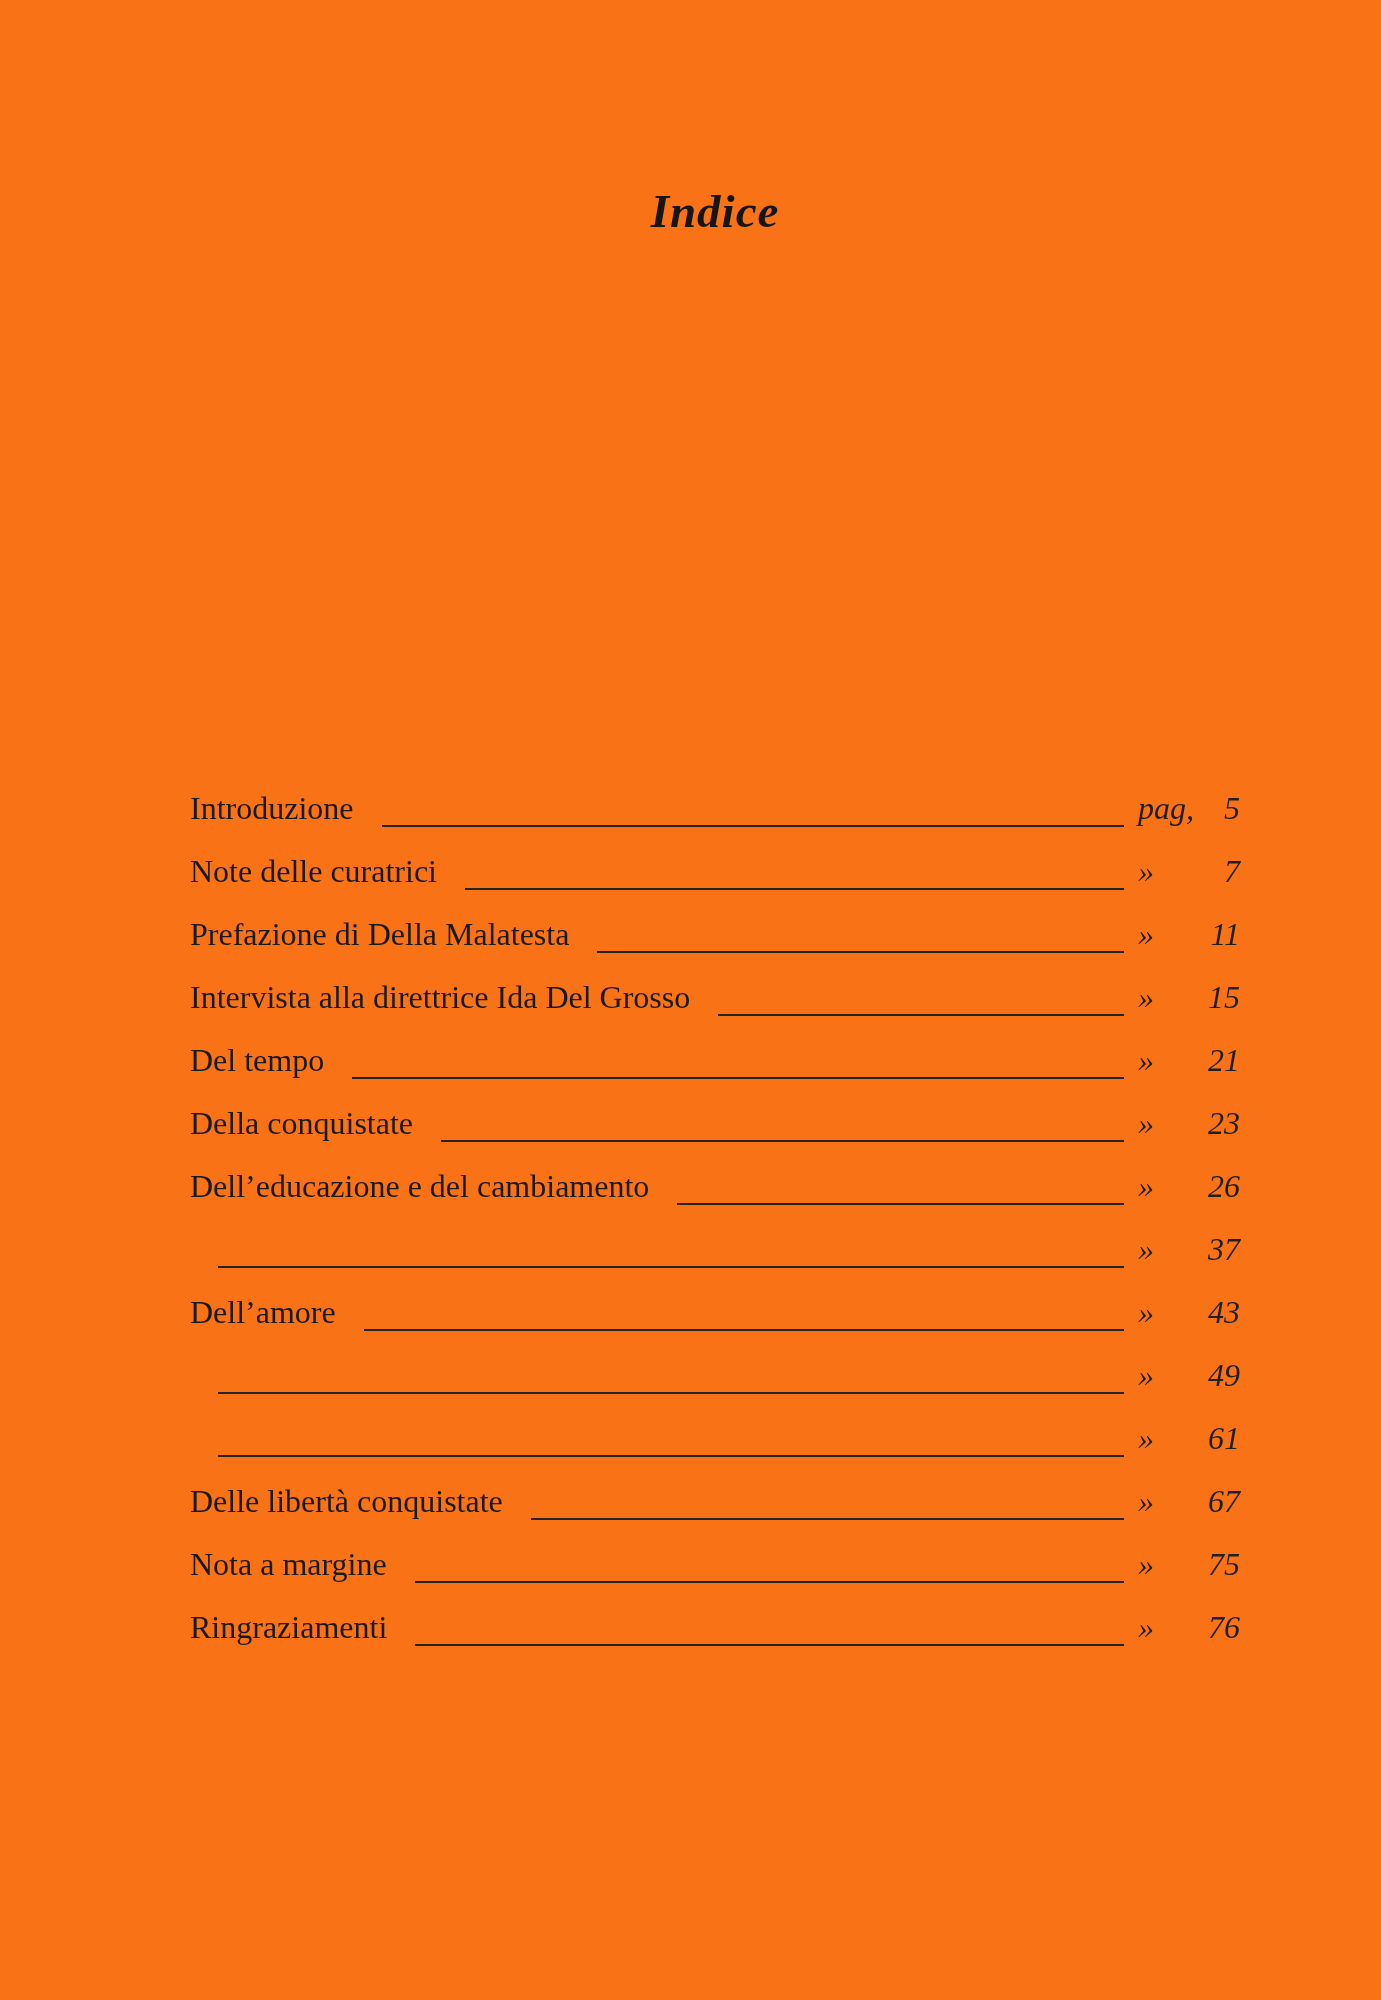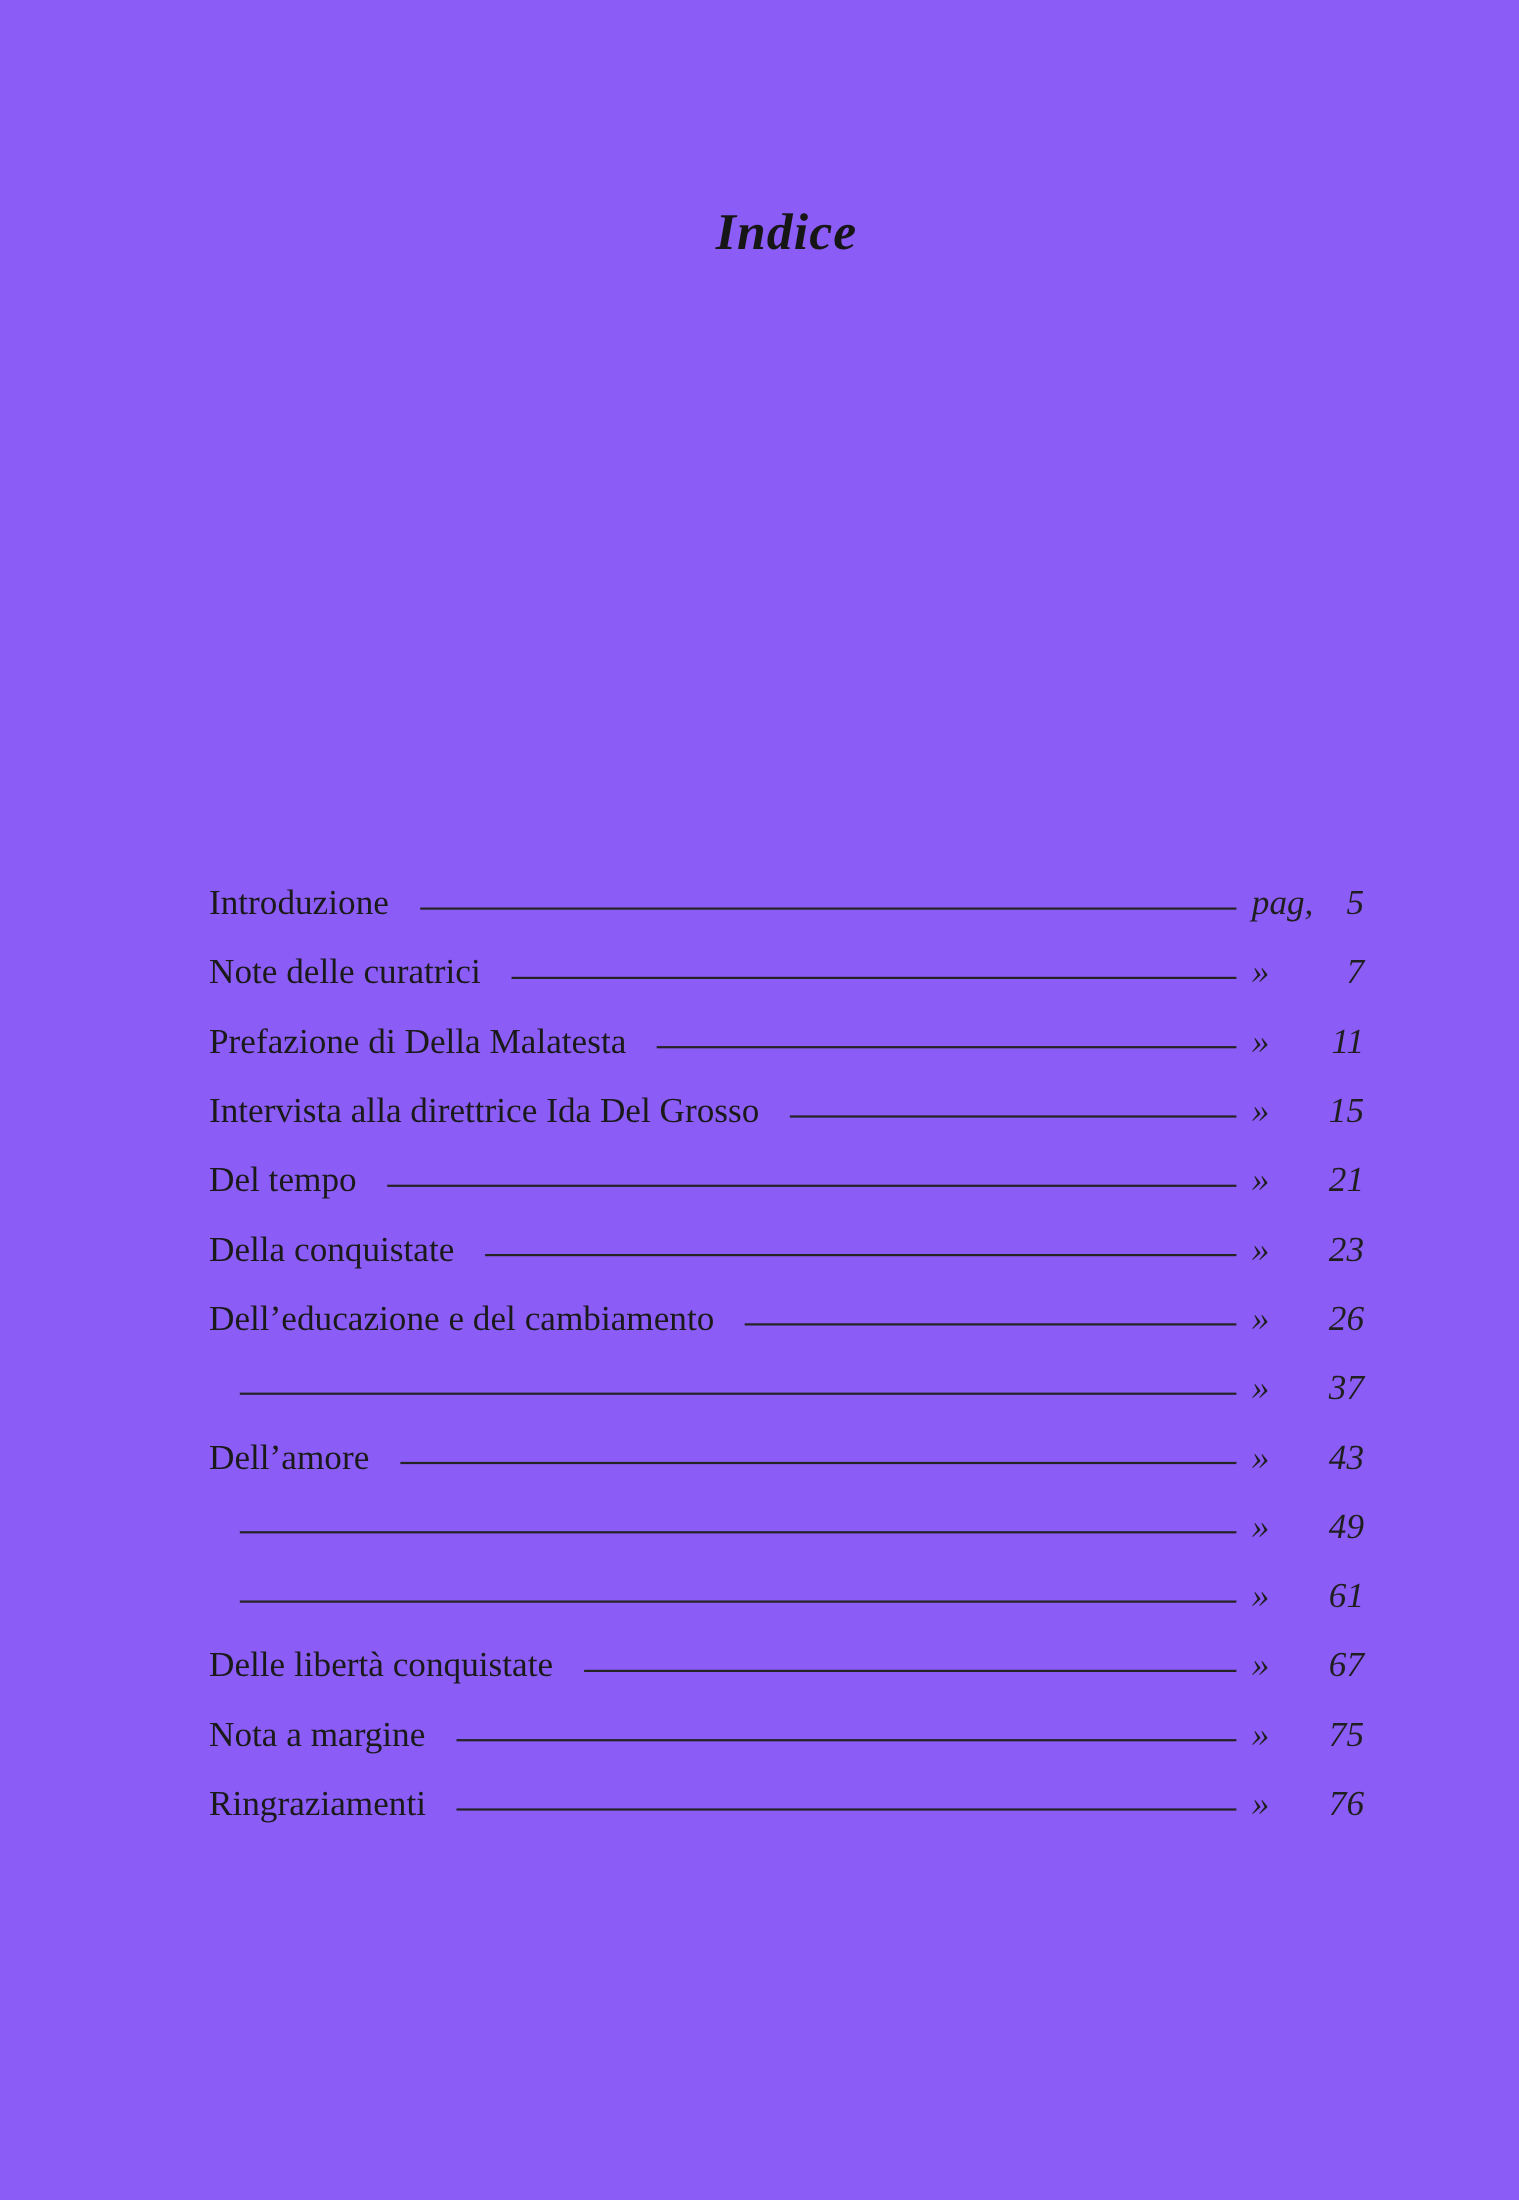--- a/index.html
+++ b/index.html
@@ -1,21 +1,21 @@
 <!DOCTYPE html>
 <html><head>
 <meta charset="utf-8">
 <style>
   html, body { margin: 0; padding: 0; background: #e8e8e8; }
   .page {
     position: relative;
     width: 1381px;
     height: 2000px;
     margin: 0 auto;
-    background: #8b5cf6;
+    background: #f97316;
     box-sizing: border-box;
     padding: 186px 141px 0 190px;
     font-family: "Liberation Serif", "DejaVu Serif", serif;
     color: #1a1a1a;
     overflow: hidden;
   }
   .doc-title {
     margin: 0;
     height: 50px;
     font-family: "Liberation Serif", "DejaVu Serif", serif;
@@ -25,21 +25,21 @@
     line-height: 50px;
     text-align: center;
     letter-spacing: 1px;
     color: #161616;
   }
   .toc {
     margin-top: 552px;
   }
   .toc-row {
     display: flex;
-    align-items: center;
+    align-items: flex-start;
     height: 63px;
     font-size: 32px;
     line-height: 40px;
     white-space: nowrap;
   }
   .toc-row .entry-title { flex: 0 0 auto; }
   .toc-row .entry-title i { font-style: italic; }
   .leader {
     flex: 1 1 auto;
     align-self: flex-start;

